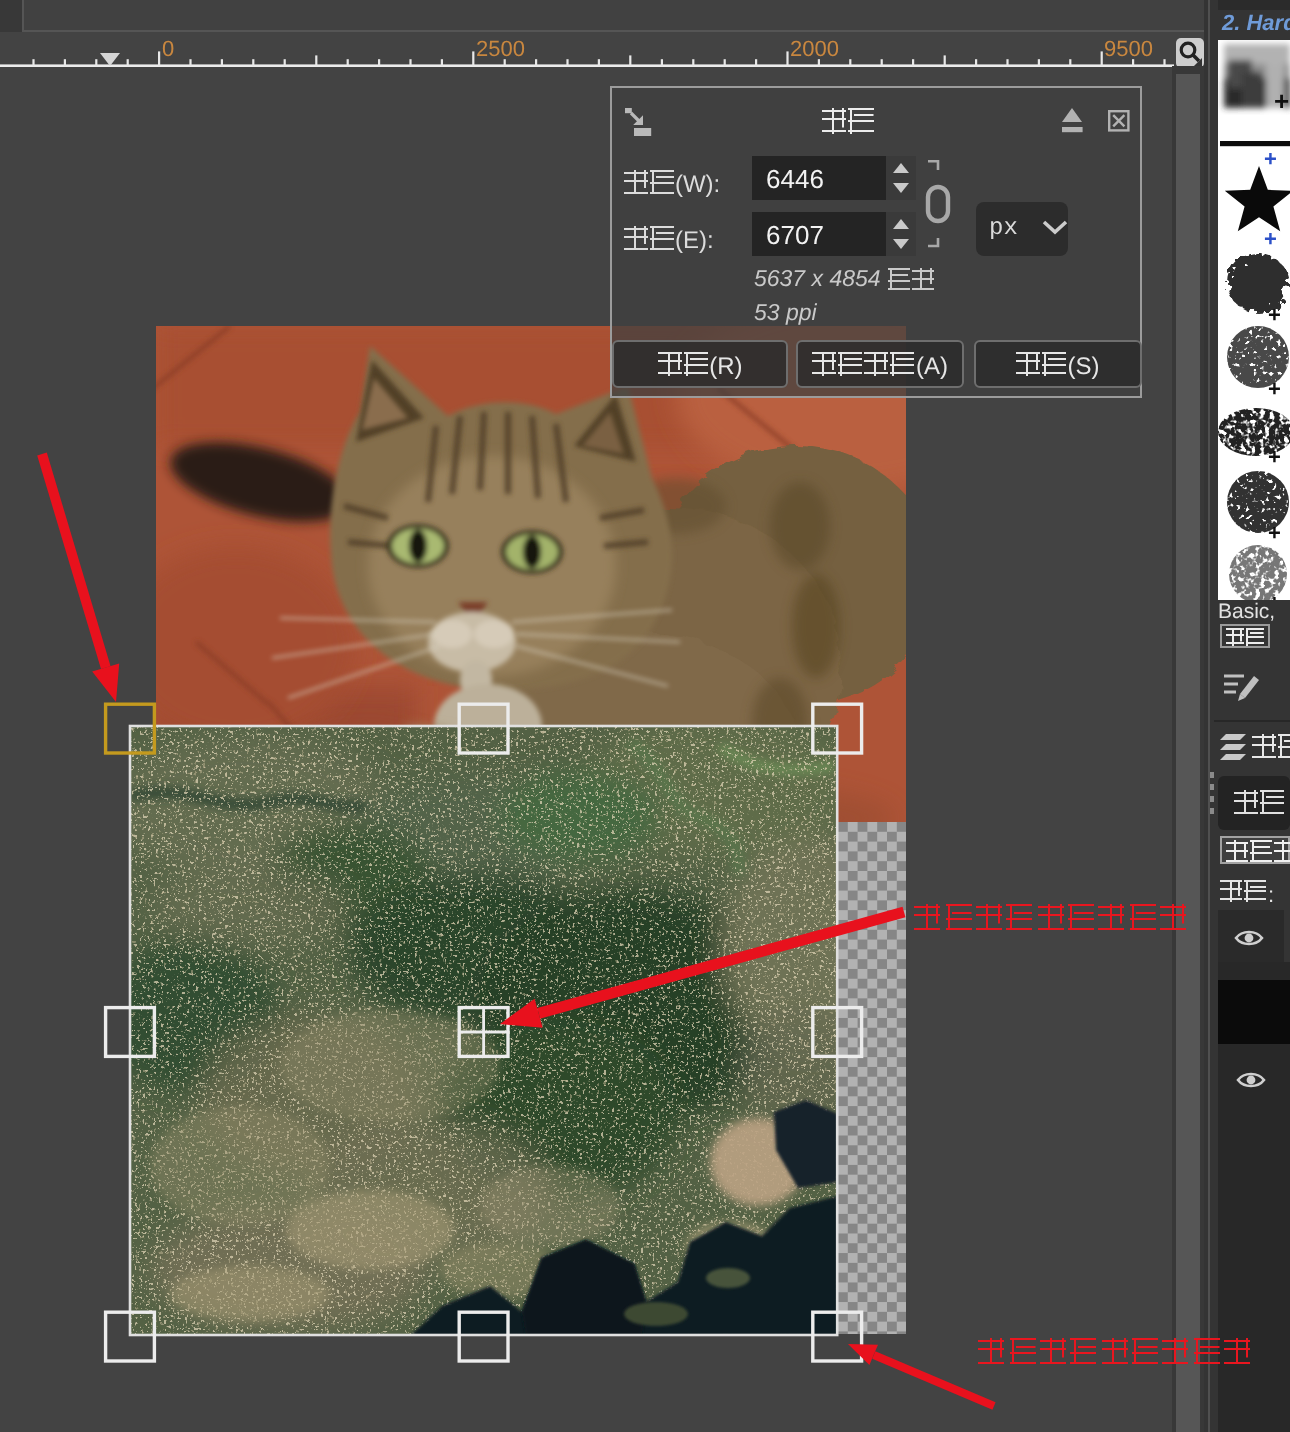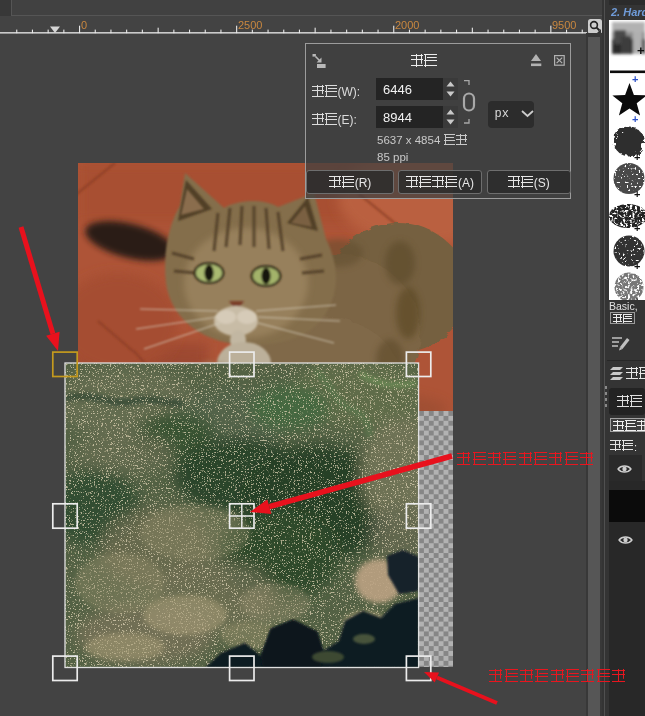--- a/index.html
+++ b/index.html
@@ -20,21 +20,21 @@
 .red { color:#e8161f; }
 .red .g { margin-right:2.2px; }
 .rlab { position:absolute; top:19px; color:#c9873f; font-size:11px; }
 .dlg { background:rgba(63,63,63,0.74); border:1px solid #9c9c9c; }
 .lab { color:#dcdcdc; } .lab span { font-size:12px; vertical-align:top; }
 .inp { width:66.5px; height:22px; background:#242424; color:#f2f2f2; font-size:13px;
   padding:3.5px 0 0 7px; }
 .dd { width:46.5px; height:27px; background:#2c2c2c; border-radius:4px; color:#dadada;
   padding:6px 0 0 7px; font-size:12px; }
 .dd span { vertical-align:top;font-family:Liberation Mono, monospace; }
-.sm { color:#c9c9c9; font-size:11.5px; }
+.sm { color:#c9c9c9; font-size:11.5px;font-style:italic; }
 .btn { height:23.5px; background:rgba(44,44,44,0.85); border:1px solid #6e6e6e; border-radius:3px;
   color:#e6e6e6; text-align:center; padding-top:4.5px; }
 .btn span { vertical-align:top; }
 </style></head>
 <body>
 <div class="abs" style="left:0;top:0;width:603px;height:16px;background:#414141"></div>
 <div class="abs" style="left:0;top:0;width:11px;height:16px;background:#383838"></div>
 <div class="abs" style="left:11px;top:0;width:1px;height:16px;background:#555"></div>
 <div class="abs" style="left:11px;top:15.2px;width:592px;height:1px;background:#555"></div>
 <svg class="abs" style="left:0;top:16px" width="603" height="18">
@@ -281,42 +281,42 @@
 <path d="M5 0 L10 7 L0 7 Z" fill="#b2b2b2"></path>
       <rect x="0" y="9.5" width="10.3" height="2.6" fill="#b2b2b2"></rect>
 </svg>
     <svg class="abs" style="left:248.5px;top:11px" width="12" height="12">
 <rect x="0.6" y="0.6" width="9.6" height="9.6" fill="none" stroke="#b2b2b2" stroke-width="1.2"></rect>
 <path d="M2.6 2.6 L8.2 8.2 M8.2 2.6 L2.6 8.2" stroke="#b2b2b2" stroke-width="1.2"></path>
 </svg>
 <div class="abs lab" style="left:6px;top:41px"><i class="g" style="width:12px;height:12px"></i><i class="g h" style="width:12px;height:12px"></i><span>(W):</span></div>
 <div class="abs lab" style="left:6px;top:69px"><i class="g" style="width:12px;height:12px"></i><i class="g h" style="width:12px;height:12px"></i><span>(E):</span></div>
 <div class="abs inp" style="left:70.5px;top:34px">6446</div>
-<div class="abs inp" style="left:70.5px;top:62px">8944</div>
+<div class="abs inp" style="left:70.5px;top:62px">6707</div>
 <div class="abs" style="left:137px;top:34px"><svg width="15" height="22">
         <rect width="15" height="22" fill="#3a3a3a"></rect>
         <path d="M7.5 3.5 L11.5 8.5 L3.5 8.5 Z" fill="#c9c9c9"></path>
         <path d="M7.5 18.5 L11.5 13.5 L3.5 13.5 Z" fill="#c9c9c9"></path>
       </svg></div>
 <div class="abs" style="left:137px;top:62px"><svg width="15" height="22">
         <rect width="15" height="22" fill="#3a3a3a"></rect>
         <path d="M7.5 3.5 L11.5 8.5 L3.5 8.5 Z" fill="#c9c9c9"></path>
         <path d="M7.5 18.5 L11.5 13.5 L3.5 13.5 Z" fill="#c9c9c9"></path>
       </svg></div>
 <svg class="abs" style="left:156px;top:36px" width="15" height="44">
 <path d="M2 0.6 H7 V5" stroke="#a8a8a8" stroke-width="1.3" fill="none"></path>
 <path d="M7 39 V43 H2" stroke="#a8a8a8" stroke-width="1.3" fill="none"></path>
 <rect x="2" y="13.5" width="10" height="17" rx="5" fill="none" stroke="#a8a8a8" stroke-width="2.2"></rect>
 </svg>
 <div class="abs dd" style="left:182px;top:57px"><span>px</span>
 <svg width="13" height="8" style="margin-left:9px">
         <path d="M1 1 L6.5 6 L12 1" stroke="#cccccc" stroke-width="1.8" fill="none"></path>
       </svg></div>
 <div class="abs sm" style="left:71.5px;top:90px">5637 x 4854 <i class="g h" style="width:11px;height:11px"></i><i class="g" style="width:11px;height:11px"></i></div>
-<div class="abs sm" style="left:71.5px;top:107px">85 ppi</div>
+<div class="abs sm" style="left:71.5px;top:107px">53 ppi</div>
 <div class="abs btn" style="left:0.5px;top:126px;width:88px"><i class="g" style="width:12px;height:12px"></i><i class="g h" style="width:12px;height:12px"></i><span>(R)</span></div>
 <div class="abs btn" style="left:92.5px;top:126px;width:84px"><i class="g" style="width:12px;height:12px"></i><i class="g h" style="width:12px;height:12px"></i><i class="g" style="width:12px;height:12px"></i><i class="g h" style="width:12px;height:12px"></i><span>(A)</span></div>
 <div class="abs btn" style="left:181px;top:126px;width:84.5px"><i class="g" style="width:12px;height:12px"></i><i class="g h" style="width:12px;height:12px"></i><span>(S)</span></div>
 </div>
 <div class="abs" style="left:602px;top:0;width:43px;height:716px;background:#343434">
 <div class="abs" style="left:1.5px;top:0;width:1.5px;height:716px;background:#505050"></div>
 <div class="abs" style="left:7px;top:0;width:36px;height:4.5px;background:#2b2b2b"></div>
 <div class="abs" style="left:9px;top:6px;color:#6f9bd8;font-style:italic;font-size:11px;font-weight:bold;white-space:nowrap">2. Hard</div>
 <div class="abs" style="left:3px;top:386px;width:2px;height:22px;background:repeating-linear-gradient(#8a8a8a 0 3px,#343434 0 6px)"></div>
 <div class="abs" style="left:7px;top:300px;color:#e2e2e2;font-size:10.5px">Basic,</div>

